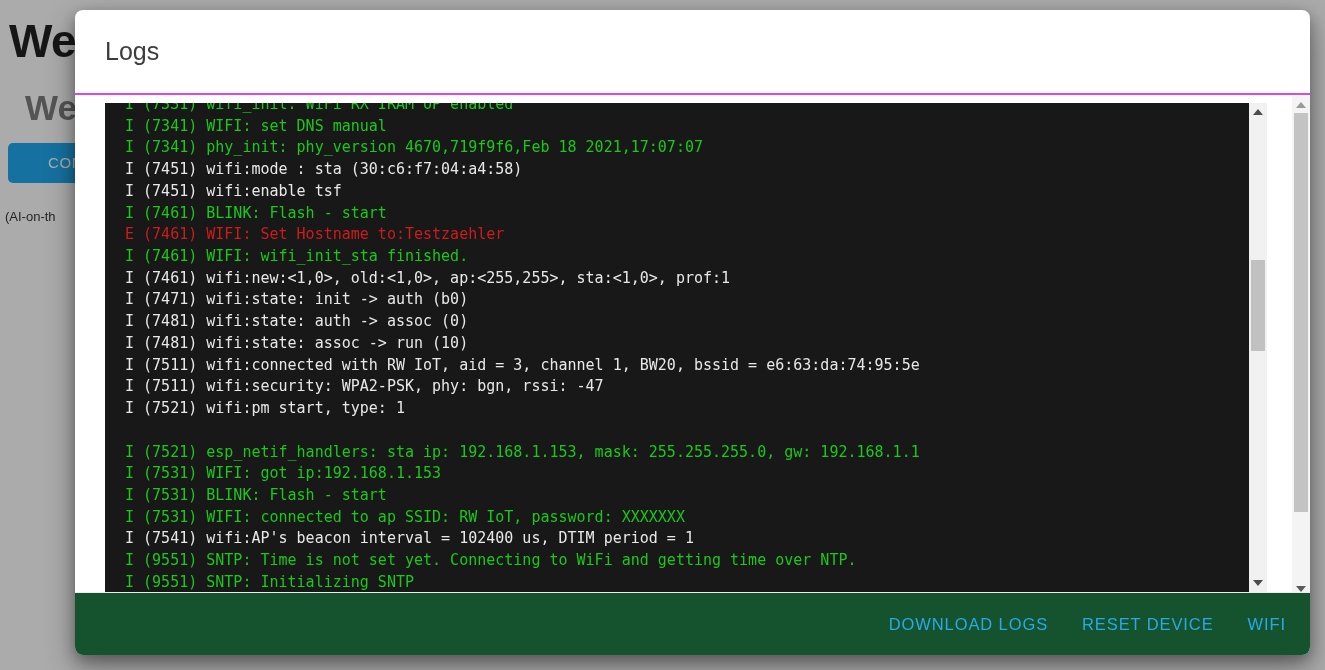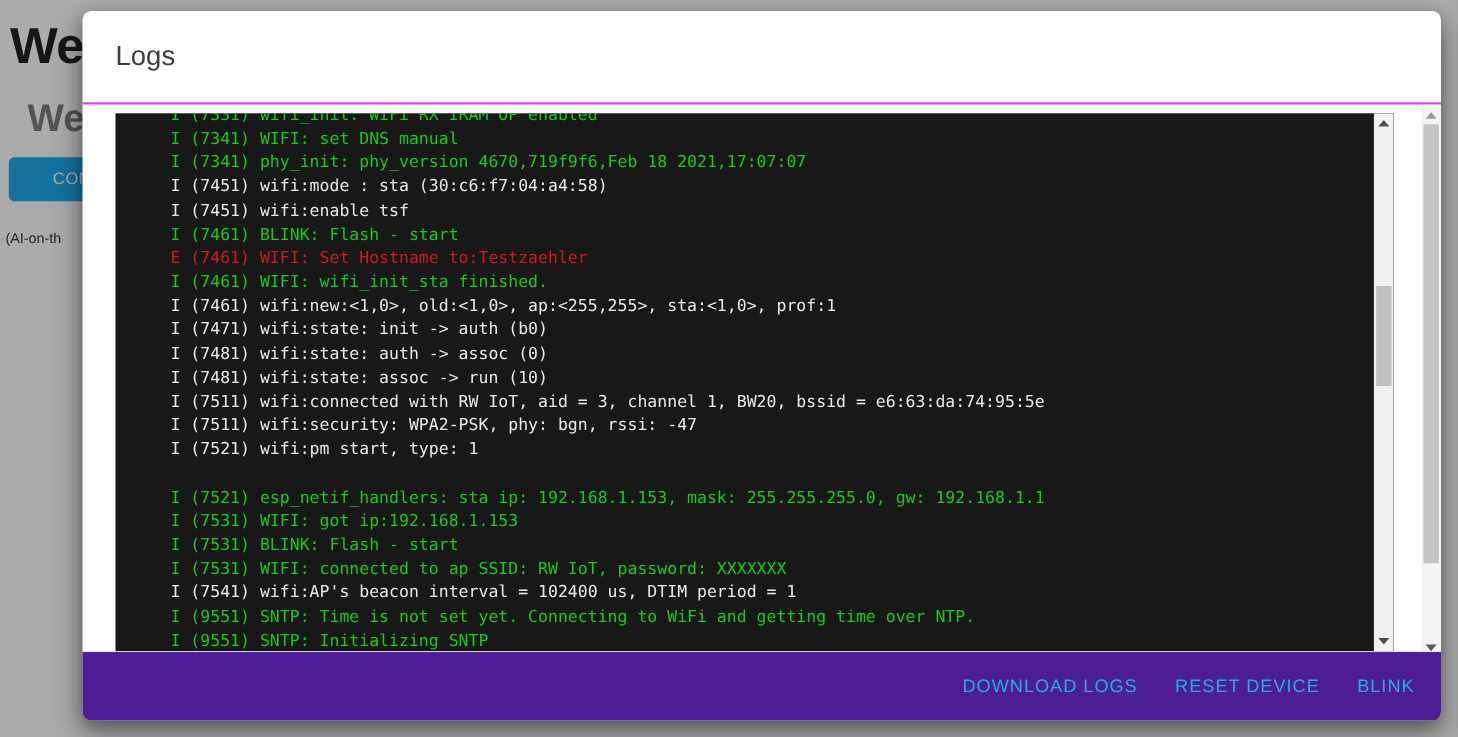--- a/index.html
+++ b/index.html
@@ -20,41 +20,41 @@
   
   .dialog { position:absolute; left:75px; top:10px; width:1235px; height:645px; background:#ffffff;
             border-radius:8px; box-shadow:0 12px 30px rgba(0,0,0,.35), 0 5px 14px rgba(0,0,0,.28); }
   .dialog-header { position:absolute; top:0; left:0; right:0; height:85px; border-bottom:2px solid #d946ef;
                    display:flex; align-items:center; padding-left:30px; }
   .dialog-title { font-size:25px; color:#3d3d3d; }
 
   
   .console { position:absolute; left:30px; top:93px; width:1162px; height:489px; background:#181818; overflow:hidden; }
   .console-text { position:absolute; left:0; top:-9px; right:18px; padding-left:20px;
-                  font-family:"DejaVu Sans Mono", monospace; font-size:15px; line-height:21.72px; white-space:pre;margin-left:30px; }
+                  font-family:"DejaVu Sans Mono", monospace; font-size:15px; line-height:21.72px; white-space:pre; }
   .log-line { white-space:pre; }
 
   
   .sb { position:absolute; background:#f1f1f1; width:18px; }
   .sb-console { right:0; top:0; bottom:0; }
   .sb-dialog  { right:0; top:86px; height:502px; background:#f4f4f4; }
   .sb-thumb { position:absolute; left:2px; width:14px; background:#c1c1c1; }
   .sb-console .sb-thumb { top:157px; height:91px; }
   .sb-dialog  .sb-thumb { top:17px;  height:399px; background:#c3c3c3; }
   .sb-arrow { position:absolute; left:0; width:18px; height:17px; }
   .sb-arrow:after { content:""; position:absolute; left:4px; border-left:5px solid transparent; border-right:5px solid transparent; }
   .sb-up { top:0; }    .sb-up:after { top:6px; border-bottom:6px solid #4d4d4d; }
   .sb-down { bottom:0;} .sb-down:after { top:5px; border-top:6px solid #4d4d4d; }
   .sb-dialog .sb-up:after { border-bottom-color:#9a9a9a; }
   .sb-dialog .sb-down:after { border-top-color:#5a5a5a; }
 
   
   .dialog-footer { position:absolute; left:0; right:0; bottom:0; height:63px; border-top:1px solid #ececec;
                    display:flex; align-items:center; justify-content:flex-end; padding-right:14px;
-                   border-radius:0 0 8px 8px; background:#4c1d95; }
+                   border-radius:0 0 8px 8px; background:#14532d; }
   .footer-btn { background:none; border:none; cursor:pointer; color:#29a9e8; font-family:"Liberation Sans", sans-serif;
                 font-size:16.5px; font-weight:500; letter-spacing:0.9px; padding:8px 10px; margin-left:14px; }
 </style>
 </head>
 <body>
 
 <div class="bg-page">
   <div class="bg-h1">We</div>
   <div class="bg-h2">Wel</div>
   <button class="bg-btn">
@@ -82,15 +82,15 @@
 
   <div class="sb sb-dialog">
     <div class="sb-arrow sb-up"></div>
     <div class="sb-thumb"></div>
     <div class="sb-arrow sb-down"></div>
   </div>
 
   <div class="dialog-footer">
     <button class="footer-btn">DOWNLOAD LOGS</button>
     <button class="footer-btn">RESET DEVICE</button>
-    <button class="footer-btn">BLINK</button>
+    <button class="footer-btn">WIFI</button>
   </div>
 </div>
 
 </body></html>

